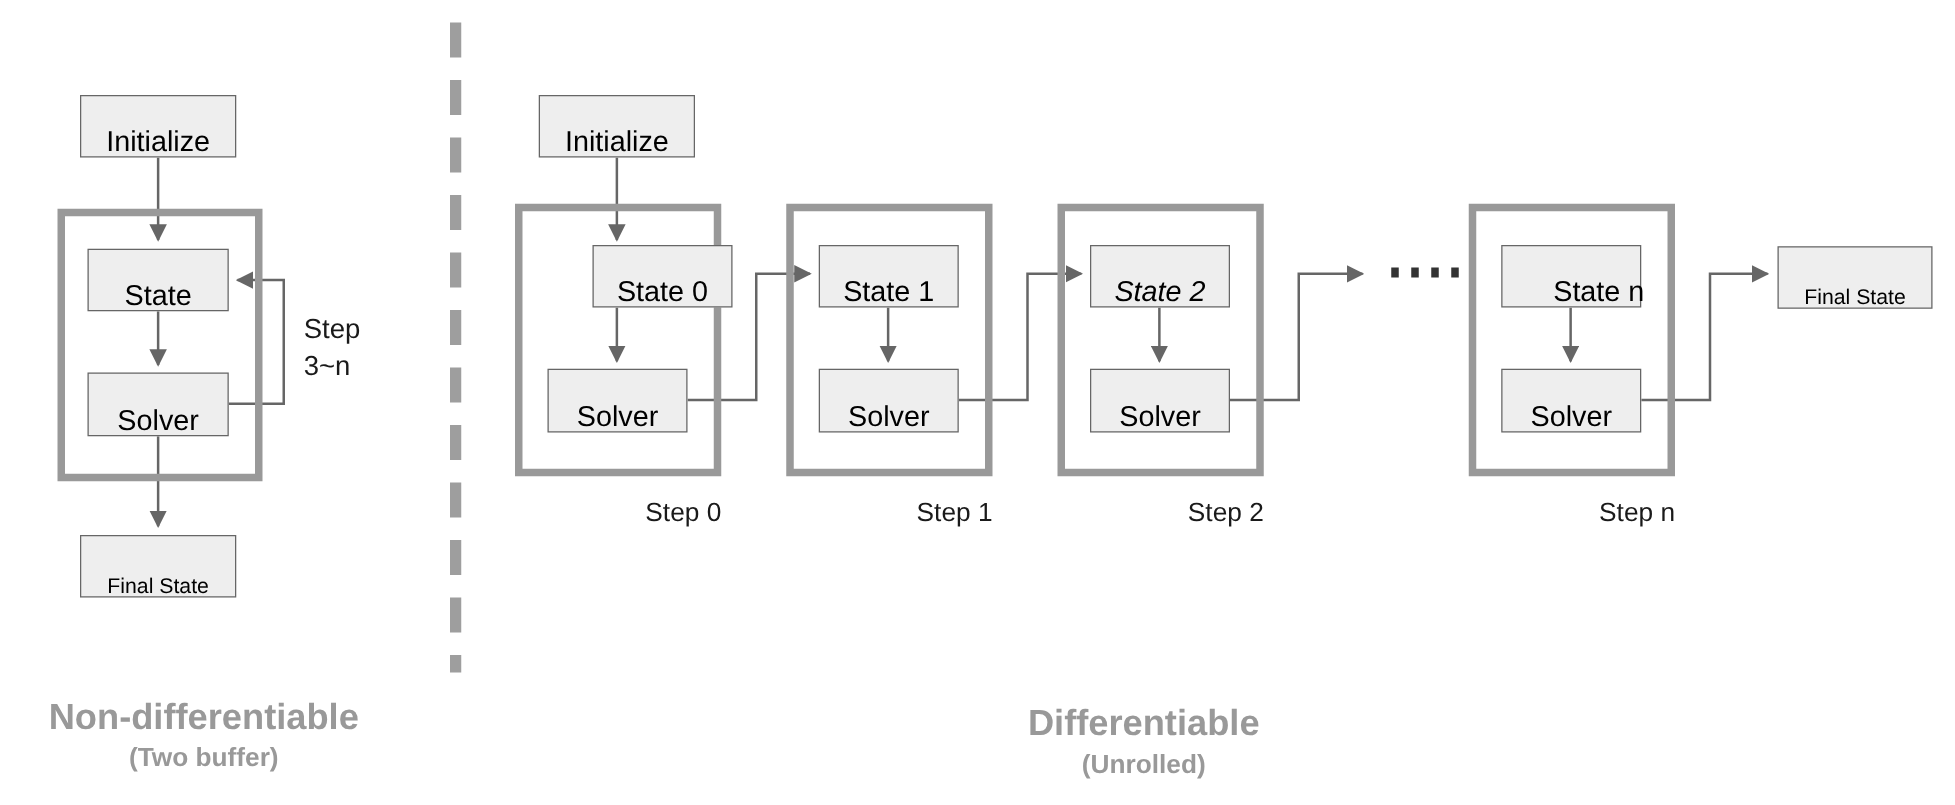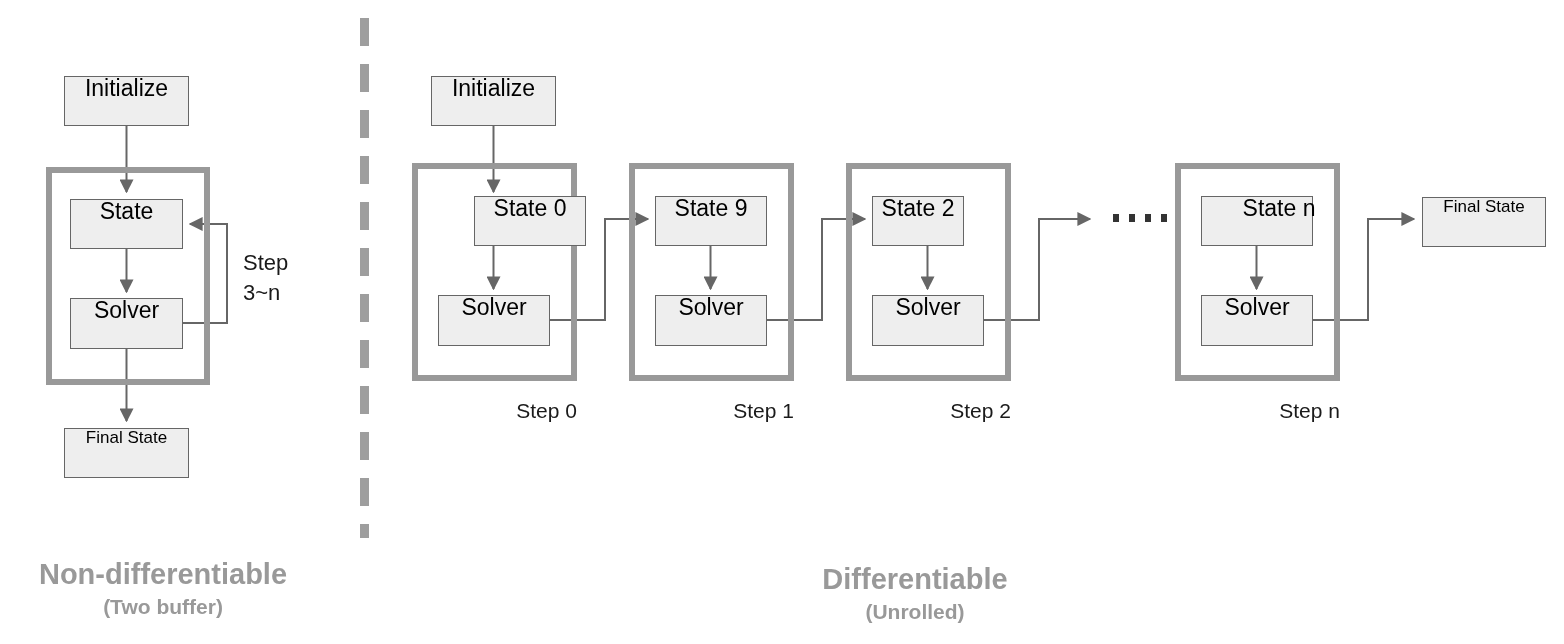--- a/index.html
+++ b/index.html
@@ -24,21 +24,21 @@
     width: 1564px;
     height: 644px;
     pointer-events: none;
   }
   .node {
     position: absolute;
     box-sizing: border-box;
     background: #eeeeee;
     border: 1px solid #666666;
     display: flex;
-    align-items: flex-start;
+    align-items: flex-end;
     justify-content: center;
     color: #000000;
     font-family: "Liberation Sans", sans-serif;
     line-height: 1;
     white-space: nowrap;
   }
   .node.big   { font-size: 23px; }
   .node.small { font-size: 17px; }
 
   .group-box {
@@ -155,29 +155,29 @@
   <div class="node big" style="left:438px; top:196px; width:112px; height:50px;margin-left:36px;">
     <span>State 0</span>
   </div>
   <div class="node big" style="left:438px; top:295px; width:112px; height:51px;">
     <span>Solver</span>
   </div>
   <div class="step-label" style="left:412px; top:399px; width:165px;">Step 0</div>
 
   <div class="group-box" style="left:629px; top:163px; width:165px; height:218px;"></div>
   <div class="node big" style="left:655px; top:196px; width:112px; height:50px;">
-    <span>State 9</span>
+    <span>State 1</span>
   </div>
   <div class="node big" style="left:655px; top:295px; width:112px; height:51px;">
     <span>Solver</span>
   </div>
   <div class="step-label" style="left:629px; top:399px; width:165px;">Step 1</div>
 
   <div class="group-box" style="left:846px; top:163px; width:165px; height:218px;"></div>
-  <div class="node big" style="left:872px; top:196px; width:92px; height:50px;">
+  <div class="node big" style="left:872px; top:196px; width:112px; height:50px;font-style:italic;">
     <span>State 2</span>
   </div>
   <div class="node big" style="left:872px; top:295px; width:112px; height:51px;">
     <span>Solver</span>
   </div>
   <div class="step-label" style="left:846px; top:399px; width:165px;">Step 2</div>
 
   <div>
     <span class="dot" style="left:1113px; top:214px;"></span>
     <span class="dot" style="left:1129px; top:214px;"></span>

